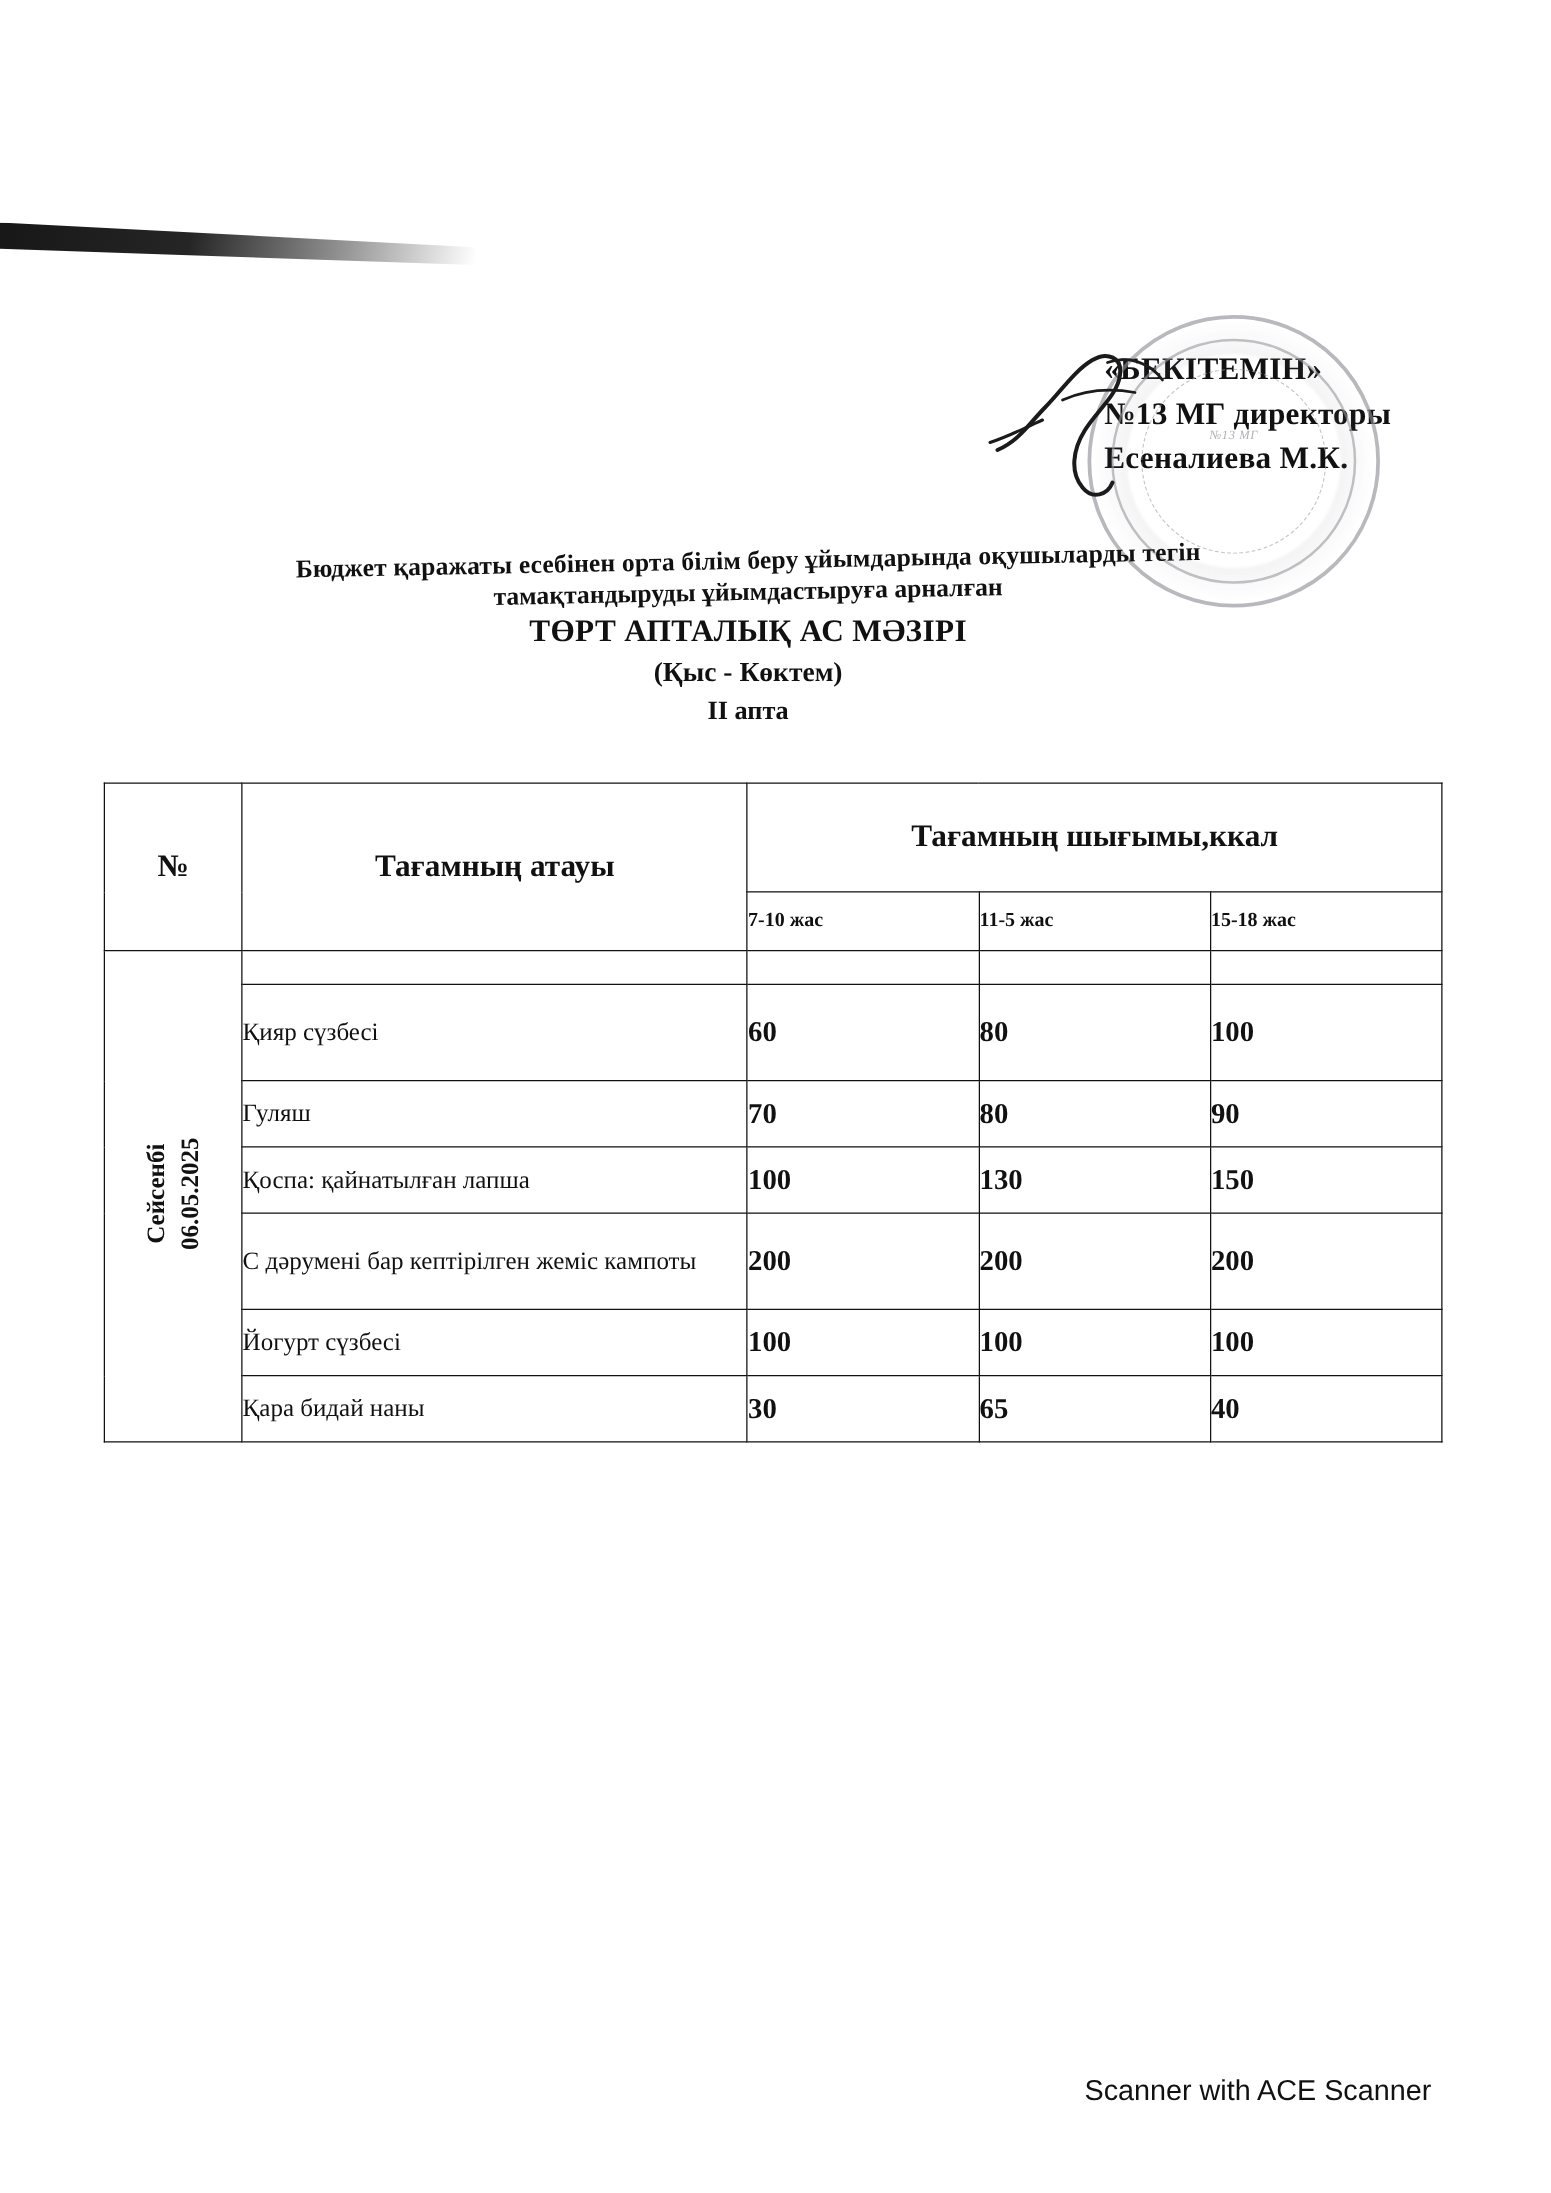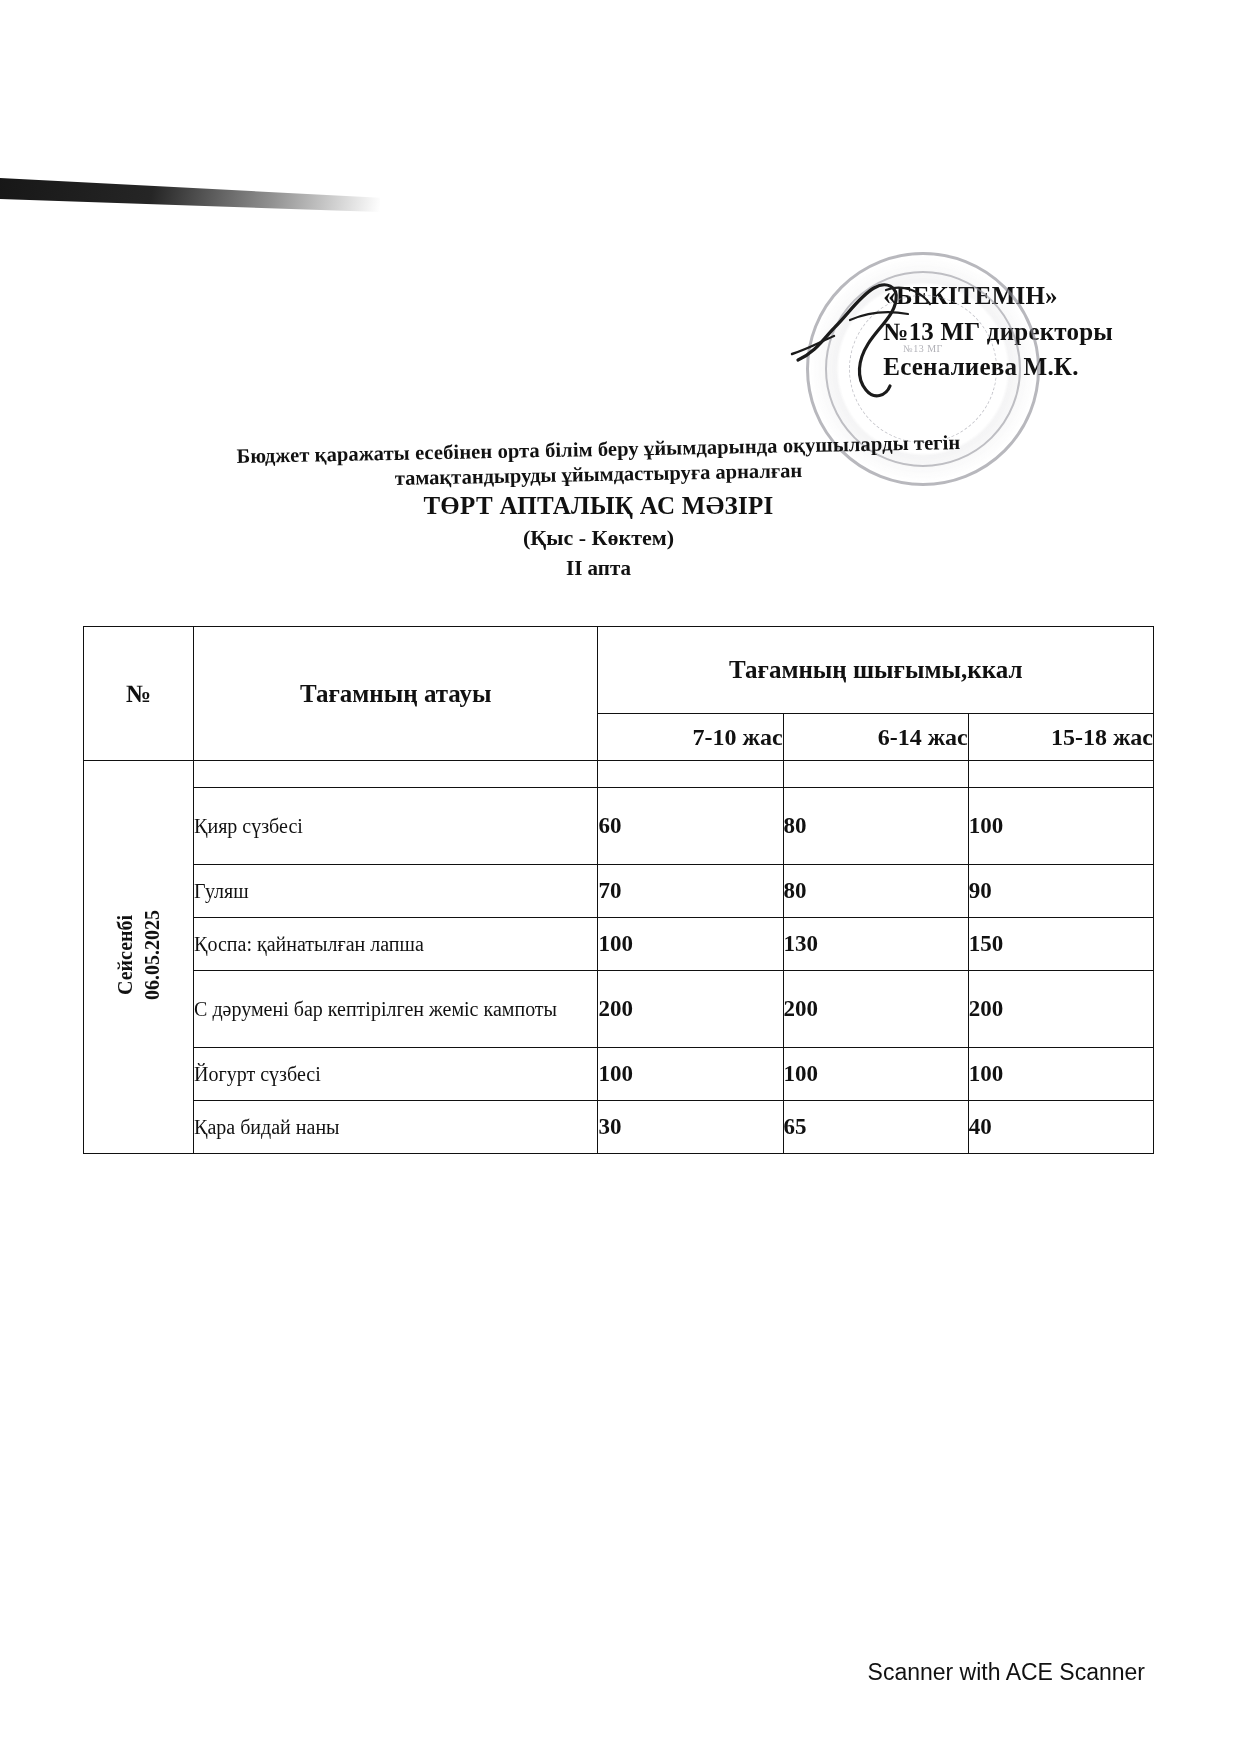--- a/index.html
+++ b/index.html
@@ -37,27 +37,28 @@
     font-weight: bold;
     font-size: 25px;
     line-height: 1.42;
     letter-spacing: 0.2px;
   }
   .approval div { white-space: nowrap; }
 
   
   .stamp {
     position: absolute;
-    left: 806px;
+    left: 870px;
     top: 252px;
     width: 228px;
     height: 228px;
     border-radius: 50%;
     border: 3px solid #8d8d96;
     opacity: 0.62;
+    font-style: italic;
   }
   .stamp:before {
     content: "";
     position: absolute;
     left: 16px; top: 16px; right: 16px; bottom: 16px;
     border-radius: 50%;
     border: 2px solid #9a9aa2;
   }
   .stamp:after {
     content: "";
@@ -155,22 +156,22 @@
     vertical-align: middle;
   }
   th.hdr {
     font-weight: bold;
     font-size: 25px;
     text-align: center;
     height: 86px;
   }
   th.sub {
     font-weight: bold;
-    font-size: 24px;
-    text-align: right;
+    font-size: 16px;
+    text-align: left;
     height: 46px;
   }
   .col-no { width: 110px; }
   .col-name { width: 404px; }
   .col-age { width: 185px; }
 
   td.dish {
     font-size: 20px;
     text-align: left;
     padding: 7px 0 7px 14px;
@@ -250,21 +251,21 @@
       <col class="col-age">
   </colgroup>
   <thead>
     <tr>
       <th class="hdr" rowspan="2">№</th>
       <th class="hdr" rowspan="2">Тағамның атауы</th>
       <th class="hdr" colspan="3">Тағамның шығымы,ккал</th>
     </tr>
     <tr>
       <th class="sub">7-10 жас</th>
-      <th class="sub">6-14 жас</th>
+      <th class="sub">11-5 жас</th>
       <th class="sub">15-18 жас</th>
     </tr>
   </thead>
   <tbody>
     <tr class="spacer">
       <td class="daycell" rowspan="8">
         <span class="day-rot">
           <span>Сейсенбі</span>
           <br>
           <span>06.05.2025</span>

